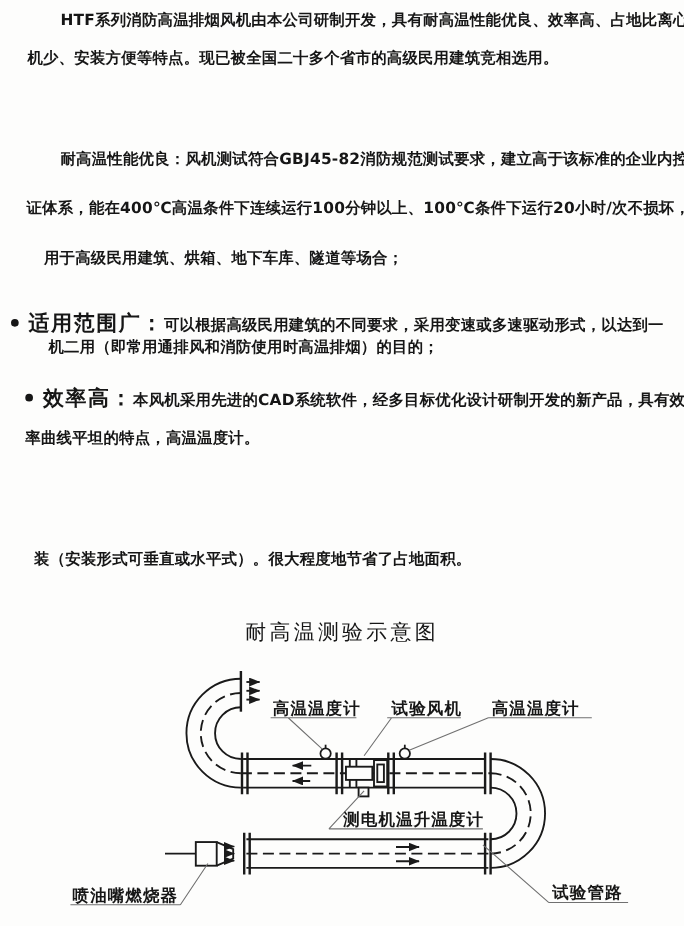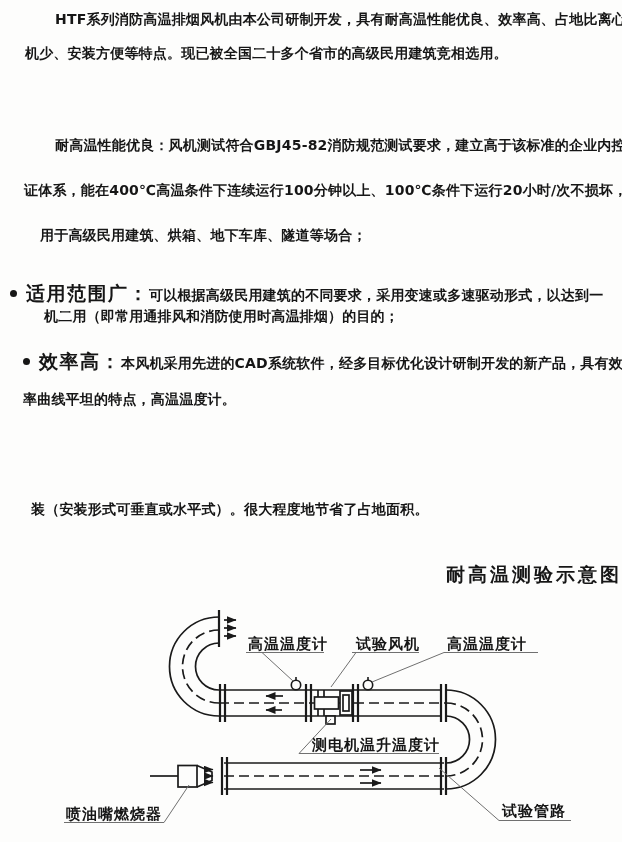--- a/index.html
+++ b/index.html
@@ -30,22 +30,22 @@
     background:#161616;
   }
   .hrow .h{
     font-size:19px;font-weight:bold;letter-spacing:1.5px;
   }
   .hrow .inline{
     font-size:14px;font-weight:bold;letter-spacing:0.2px;
   }
   .diagram-title{
     position:absolute;top:562px;left:0;width:622px;
-    text-align:right;
-    font-size:19px;font-weight:bold;letter-spacing:3px;
+    text-align:center;
+    font-size:19px;font-weight:normal;letter-spacing:3px;
   }
   svg.schema{position:absolute;left:0;top:0;}
   svg.schema text{
     font-family:"DejaVu Sans","Liberation Sans",sans-serif;
     font-size:15px;font-weight:bold;fill:#161616;
     letter-spacing:1px;
   }
 </style>
 </head>
 <body>

